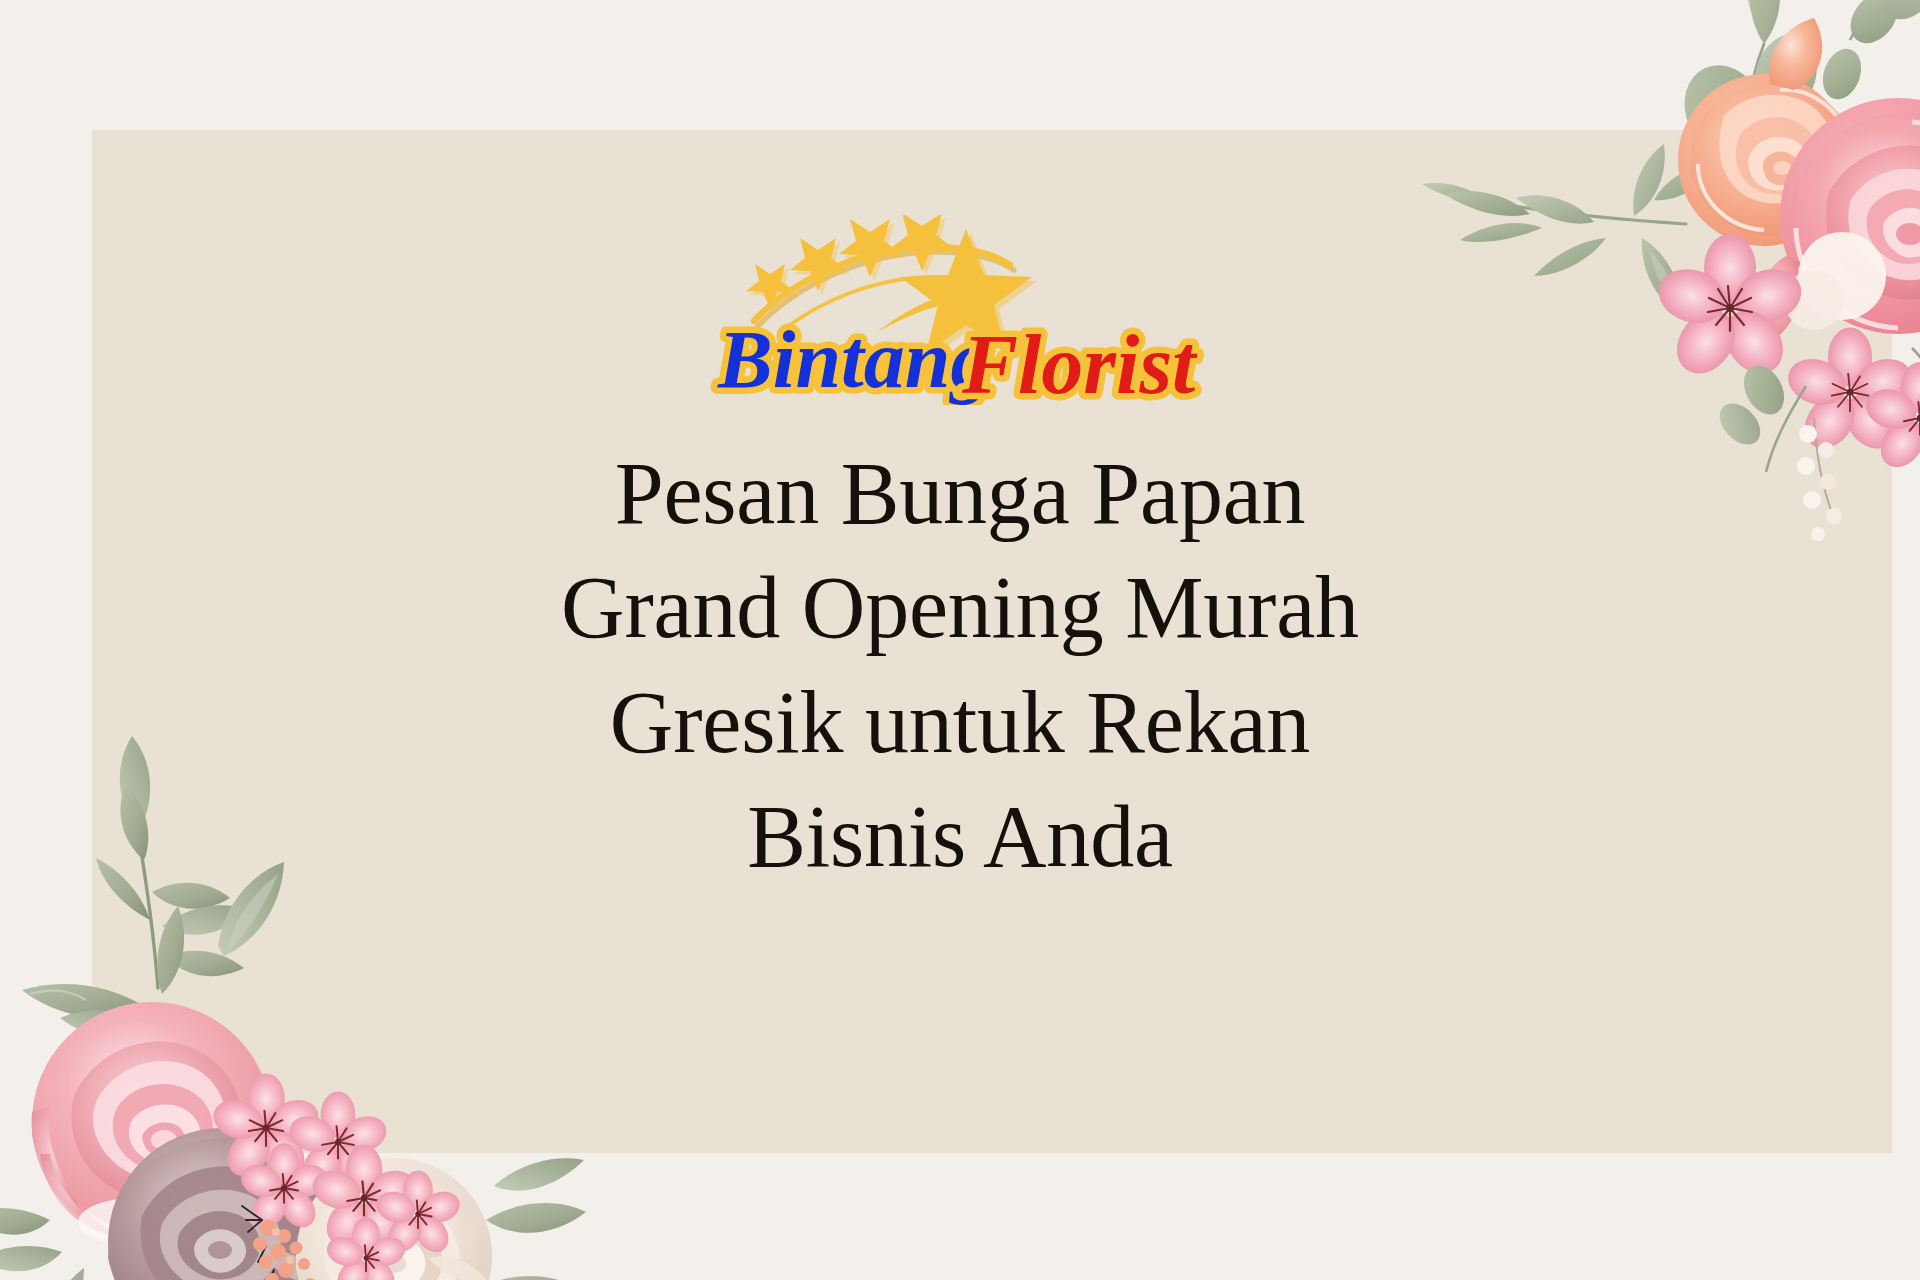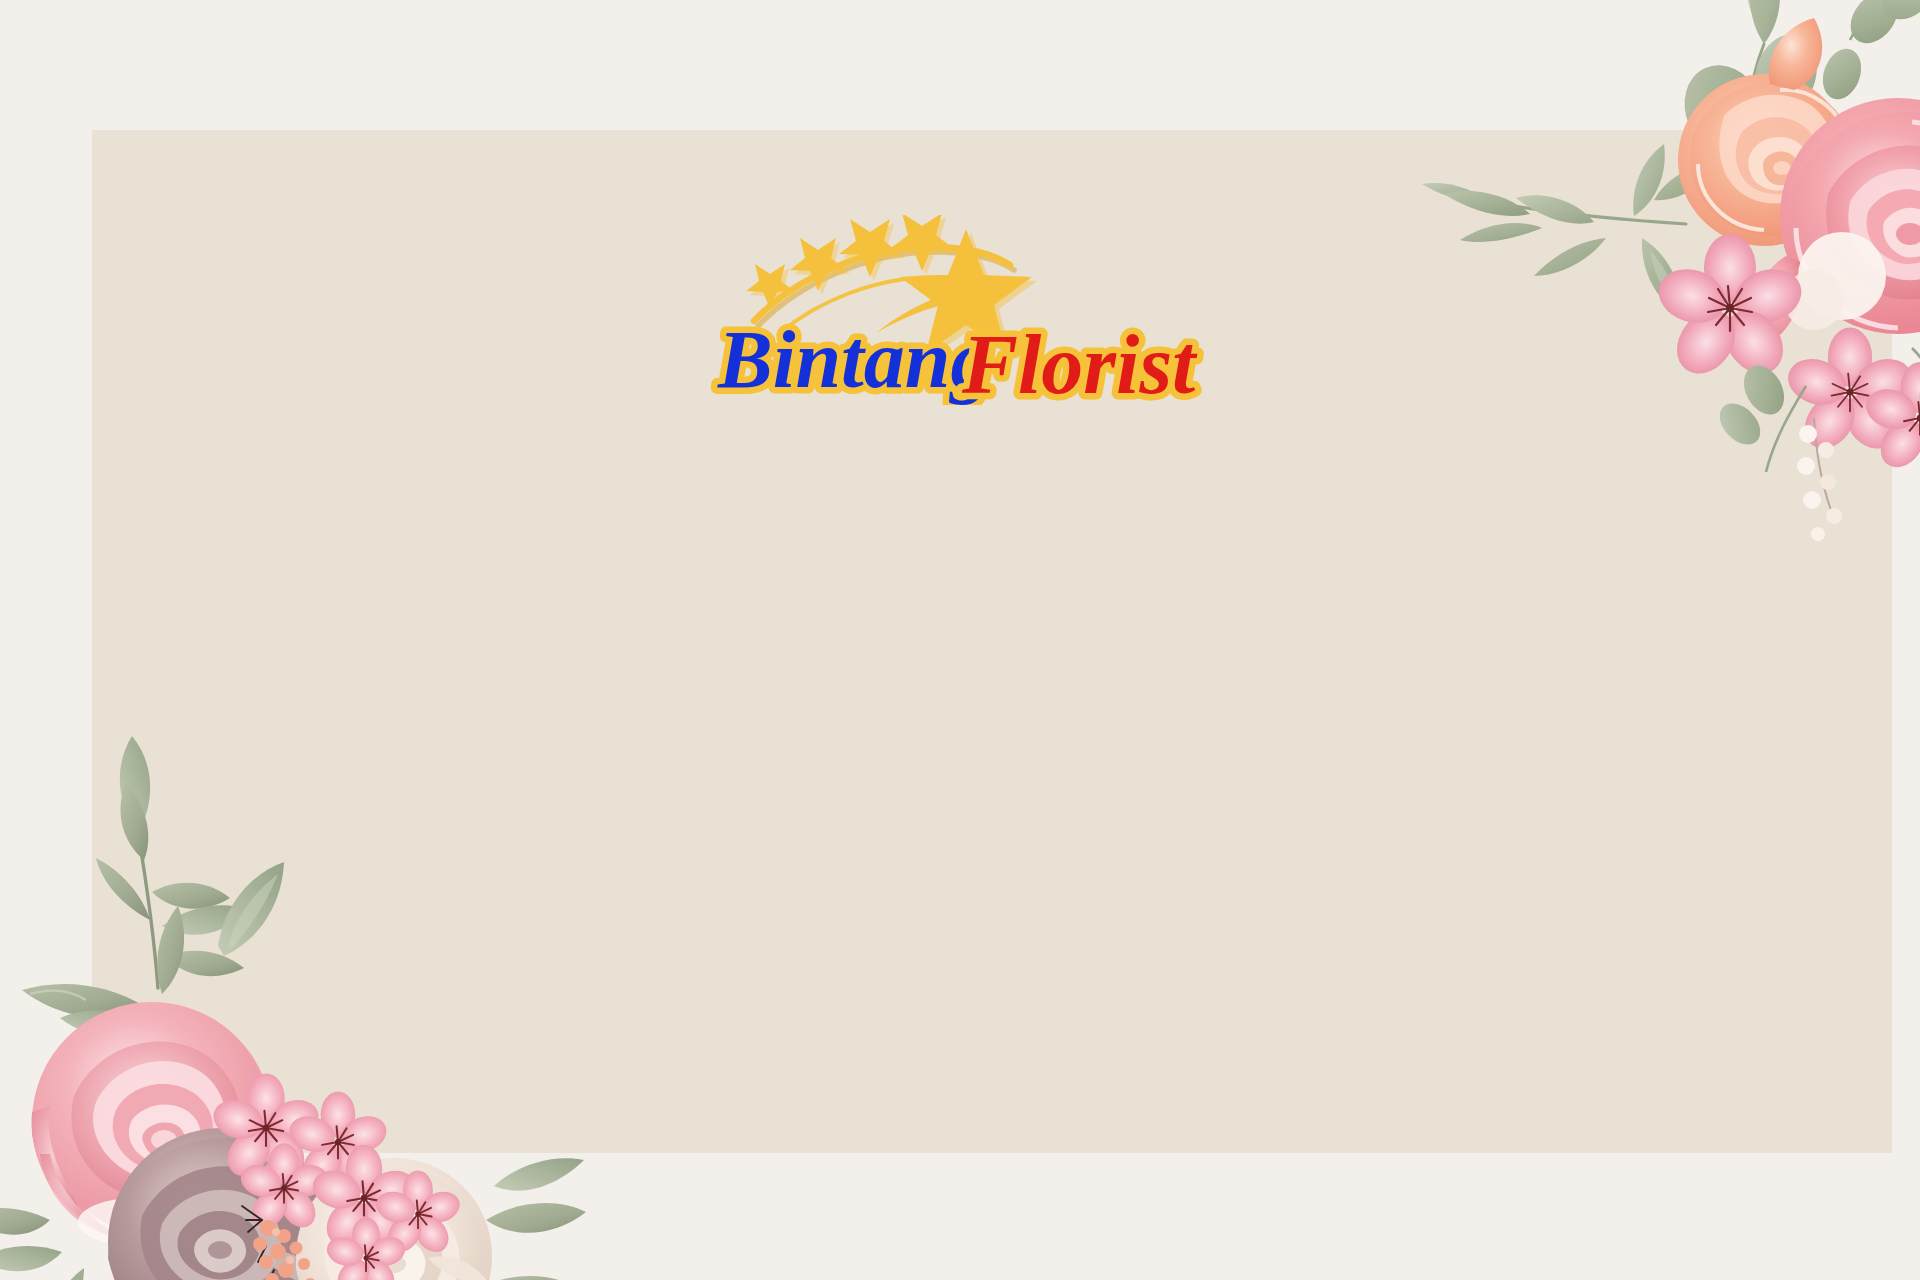--- a/index.html
+++ b/index.html
@@ -121,20 +121,26 @@
 
           <text x="18" y="172" font-family="Liberation Serif, serif" font-size="82" font-weight="700" font-style="italic" fill="none" stroke="#f6c23a" stroke-width="13" stroke-linejoin="round">Bintang</text>
           <text x="18" y="172" font-family="Liberation Serif, serif" font-size="82" font-weight="700" font-style="italic" fill="#1430d8">Bintang</text>
 
           <text x="262" y="178" font-family="Liberation Serif, serif" font-size="84" font-weight="700" font-style="italic" fill="none" stroke="#f6c23a" stroke-width="13" stroke-linejoin="round">Florist</text>
           <text x="262" y="178" font-family="Liberation Serif, serif" font-size="84" font-weight="700" font-style="italic" fill="#e01b18">Florist</text>
         </g>
       </svg>
     </div>
 
+    <div id="headline">
+      <span class="ln">Pesan Bunga Papan</span>
+      <span class="ln">Grand Opening Murah</span>
+      <span class="ln">Gresik untuk Rekan</span>
+      <span class="ln">Bisnis Anda</span>
+    </div>
 
   </div>
 
   <div class="floral" id="floral-tr">
     <svg viewBox="0 0 640 600" xmlns="http://www.w3.org/2000/svg">
       <defs>
         <radialGradient id="tr-peach" cx="42%" cy="38%" r="70%">
           <stop offset="0%" stop-color="#fde3d6"></stop>
           <stop offset="42%" stop-color="#f8b698"></stop>
           <stop offset="100%" stop-color="#ef9372"></stop>

